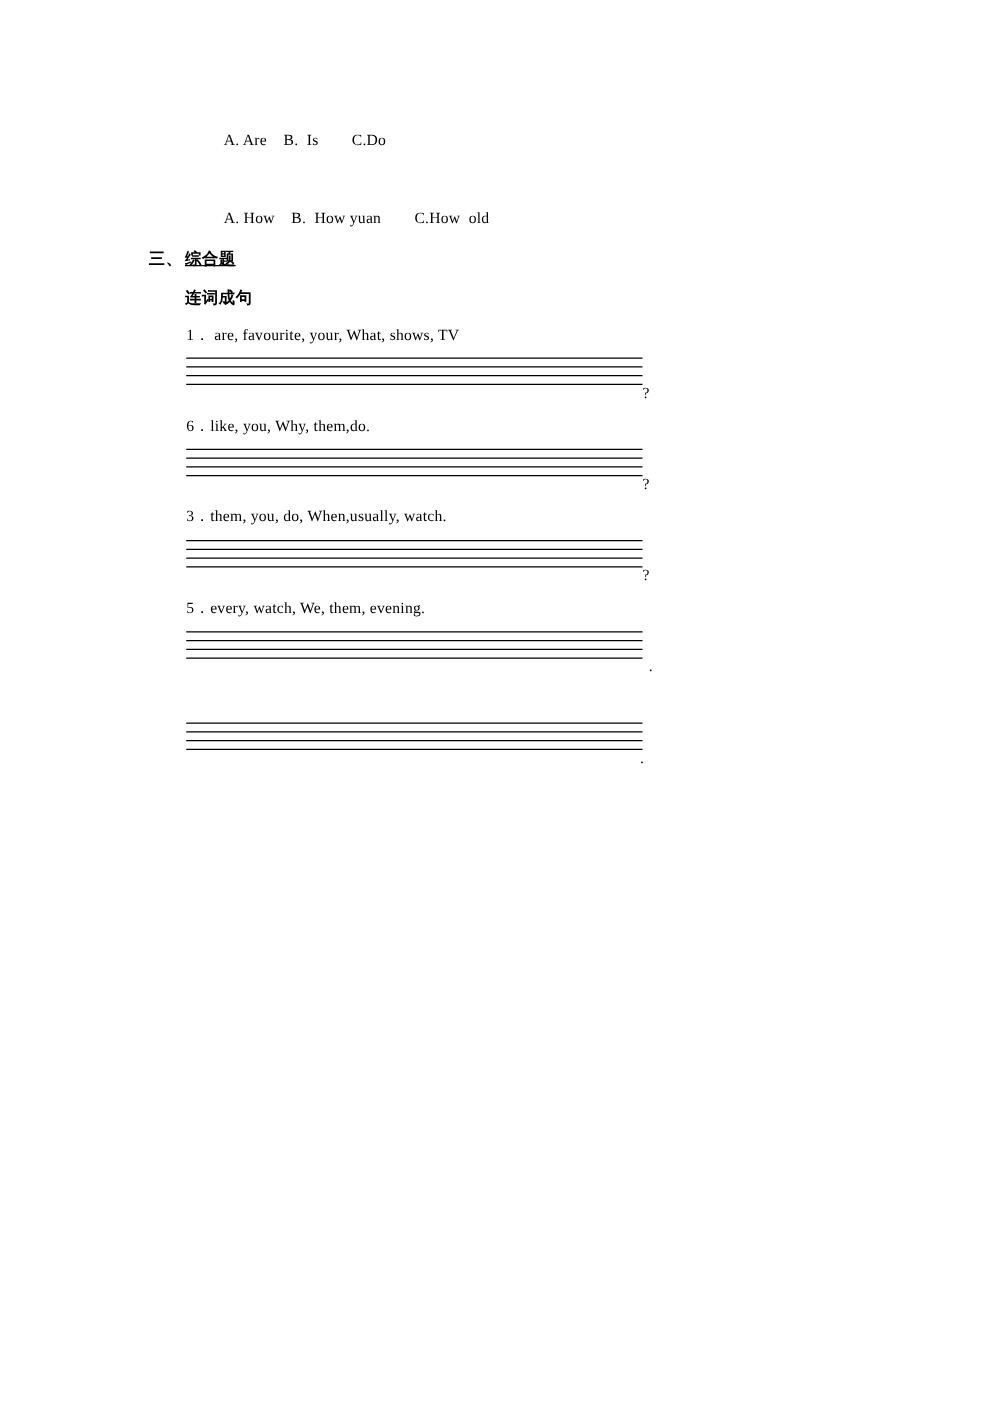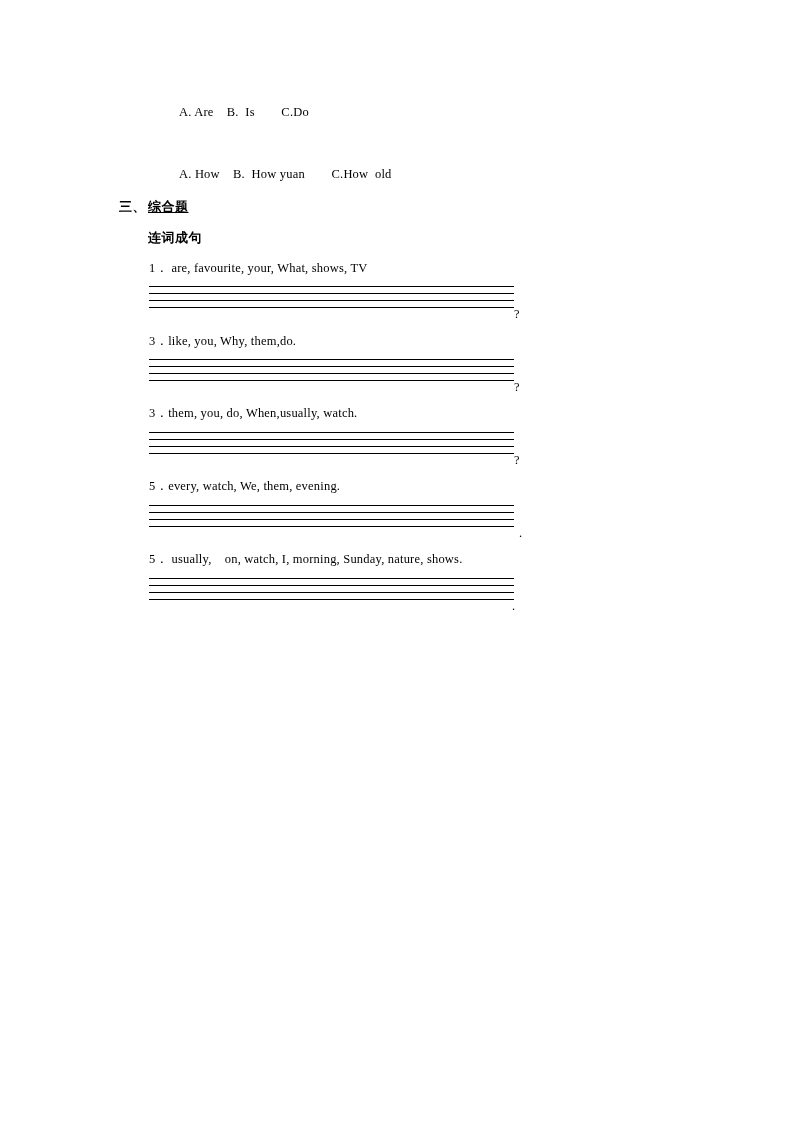--- a/index.html
+++ b/index.html
@@ -86,21 +86,21 @@
 
   <div class="line q-line" style="left:149px; top:261px;">1． are, favourite, your, What, shows, TV</div>
   <div class="rules" style="left:149px; top:280px; width:365px;">
     <div class="rule"></div>
     <div class="rule"></div>
     <div class="rule"></div>
     <div class="rule last"></div>
   </div>
   <div class="endmark" style="left:514px; top:307px;">?</div>
 
-  <div class="line q-line" style="left:149px; top:334px;">3．like, you, Why, them,do.</div>
+  <div class="line q-line" style="left:149px; top:334px;">6．like, you, Why, them,do.</div>
   <div class="rules" style="left:149px; top:353px; width:365px;">
     <div class="rule"></div>
     <div class="rule"></div>
     <div class="rule"></div>
     <div class="rule last"></div>
   </div>
   <div class="endmark" style="left:514px; top:380px;">?</div>
 
   <div class="line q-line" style="left:149px; top:406px;">3．them, you, do, When,usually, watch.</div>
   <div class="rules" style="left:149px; top:426px; width:365px;">
@@ -113,21 +113,20 @@
 
   <div class="line q-line" style="left:149px; top:479px;">5．every, watch, We, them, evening.</div>
   <div class="rules" style="left:149px; top:499px; width:365px;">
     <div class="rule"></div>
     <div class="rule"></div>
     <div class="rule"></div>
     <div class="rule last"></div>
   </div>
   <div class="endmark" style="left:519px; top:526px;">.</div>
 
-  <div class="line q-line" style="left:149px; top:552px;">5． usually,    on, watch, I, morning, Sunday, nature, shows.</div>
   <div class="rules" style="left:149px; top:572px; width:365px;">
     <div class="rule"></div>
     <div class="rule"></div>
     <div class="rule"></div>
     <div class="rule last"></div>
   </div>
   <div class="endmark" style="left:512px; top:599px;">.</div>
 
 </div>
 

